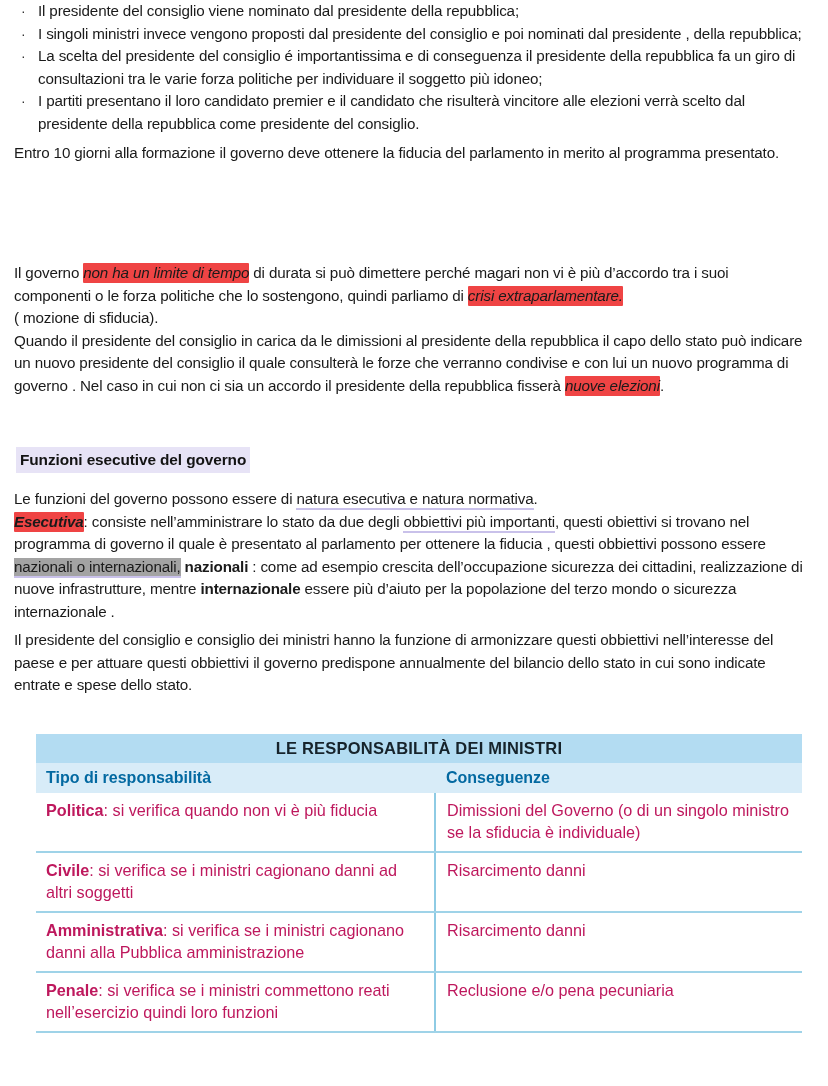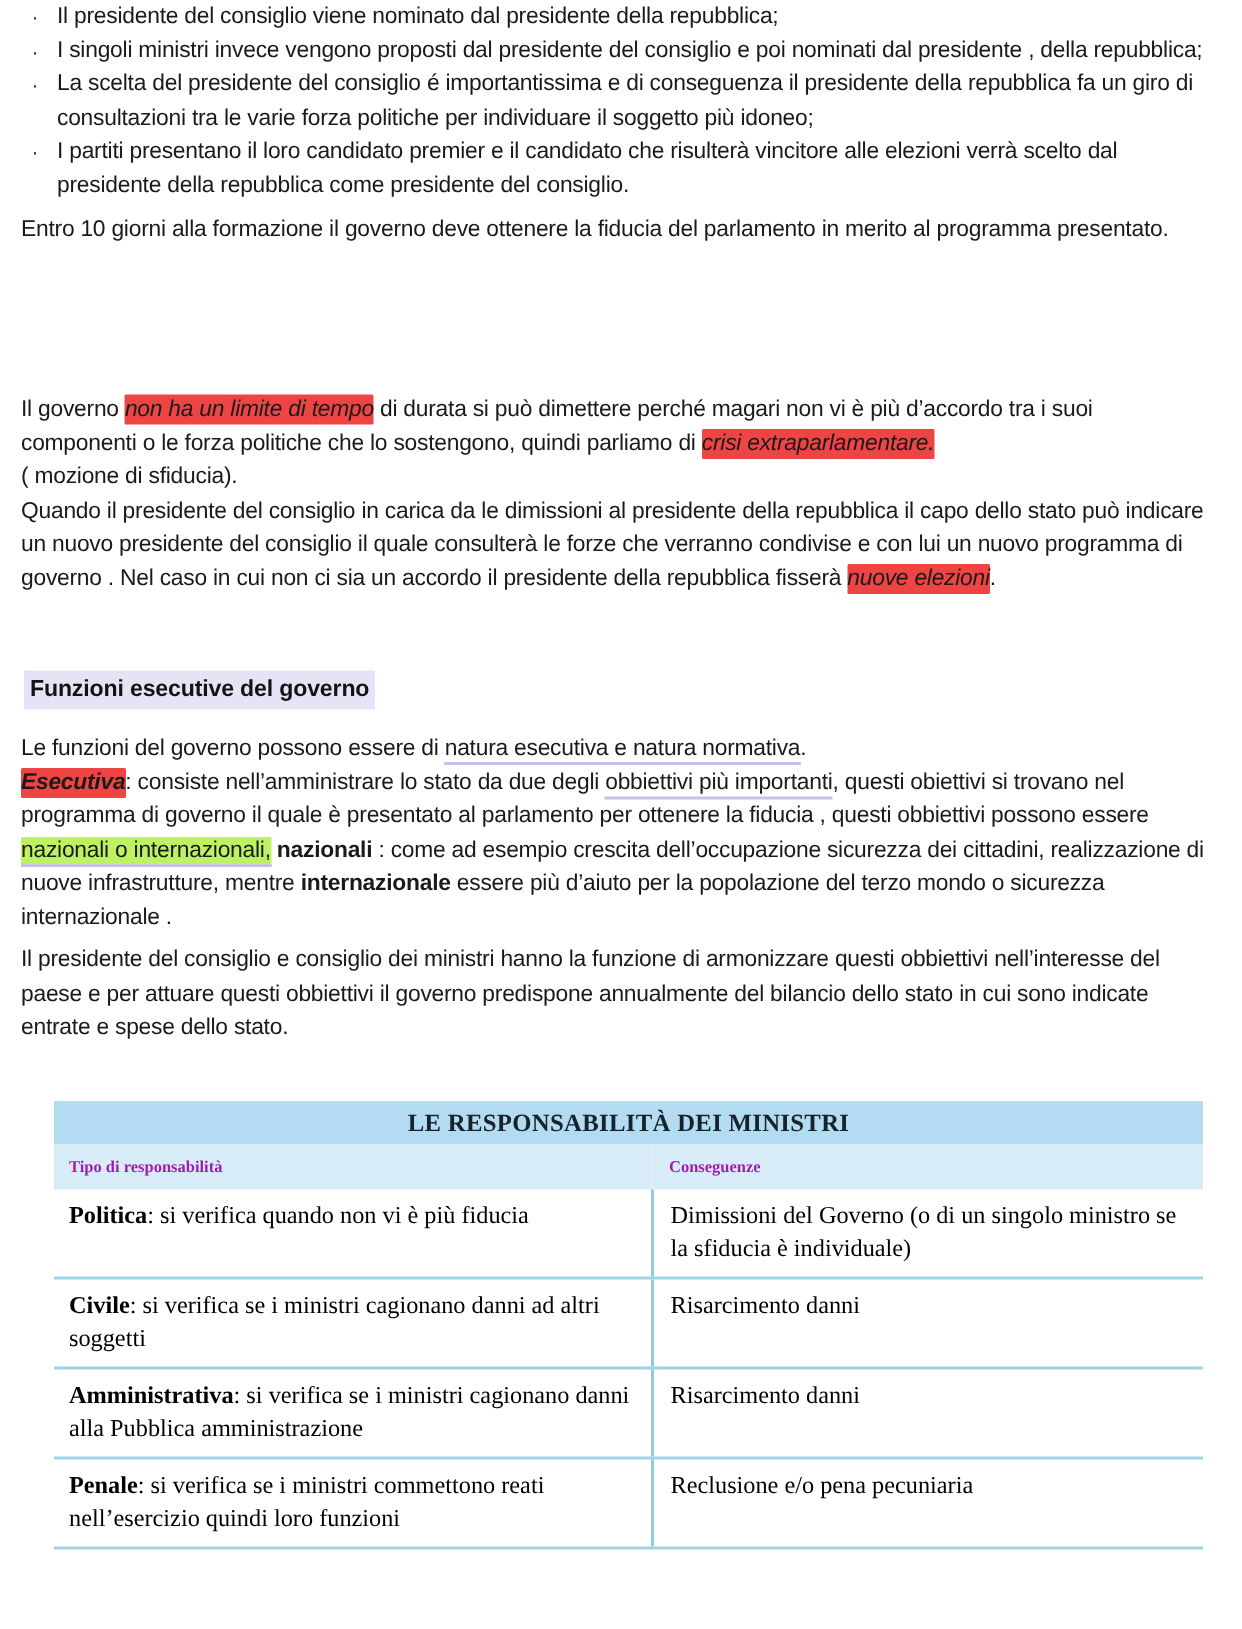--- a/index.html
+++ b/index.html
@@ -72,21 +72,21 @@
   .hl-soft {
     background-color: #eceaf7;
     padding: 1px 0 2px 0;
     border-radius: 1px;
   }
   .ul-purple {
     border-bottom: 2px solid #c9c1ea;
     padding-bottom: 1px;
   }
   .hl-under {
-    background-color: #bef264;
+    background-color: #a3a3a3;
     border-bottom: 2px solid #c9c1ea;
     padding-bottom: 1px;
   }
   b, strong { font-weight: 700; }
 
   
   .heading {
     font-size: 15.4px;
     font-weight: 700;
     line-height: 21px;
@@ -105,51 +105,51 @@
   .block-4 { position: absolute; left: 14px; top: 262px; width: 790px; }
   .block-5 { position: absolute; left: 16px; top: 447px; width: 790px; }
   .block-6 { position: absolute; left: 14px; top: 488px; width: 800px; }
   .block-7 { position: absolute; left: 14px; top: 629px; width: 790px; }
   .block-8 { position: absolute; left: 36px; top: 734px; width: 766px; }
 
   
   table.resp {
     border-collapse: collapse;
     width: 766px;
-    font-family: Liberation Serif, serif;
+    font-family: Liberation Sans, sans-serif;
     table-layout: fixed;
   }
   table.resp td, table.resp th {
     vertical-align: top;
     padding: 0;
   }
   .t-title {
     background: #b3dcf2;
     text-align: center;
     font-weight: 700;
     font-size: 16.5px;
     letter-spacing: 0.2px;
     height: 29px;
     line-height: 29px;
     color: #16232b;
   }
   .t-subhead {
     background: #d8ecf8;
     font-weight: 700;
-    font-size: 11px;
+    font-size: 16px;
     height: 30px;
     line-height: 30px;
-    color: #a21caf;
+    color: #0369a1;
     padding-left: 10px !important;
   }
   .t-subhead.col2 { padding-left: 11px !important; }
   .t-cell {
     font-size: 16.2px;
     line-height: 21.5px;
-    color: #000000;
+    color: #be185d;
     padding: 7px 8px 8px 10px !important;
     border-bottom: 2px solid #9fd3e8;
   }
   .t-cell.col2 {
     border-left: 2px solid #8ecbe4;
     padding-left: 11px !important;
   }
   tr.last .t-cell { border-bottom: 2px solid #9fd3e8; }
   .col-left  { width: 399px; }
   .col-right { width: 367px; }

